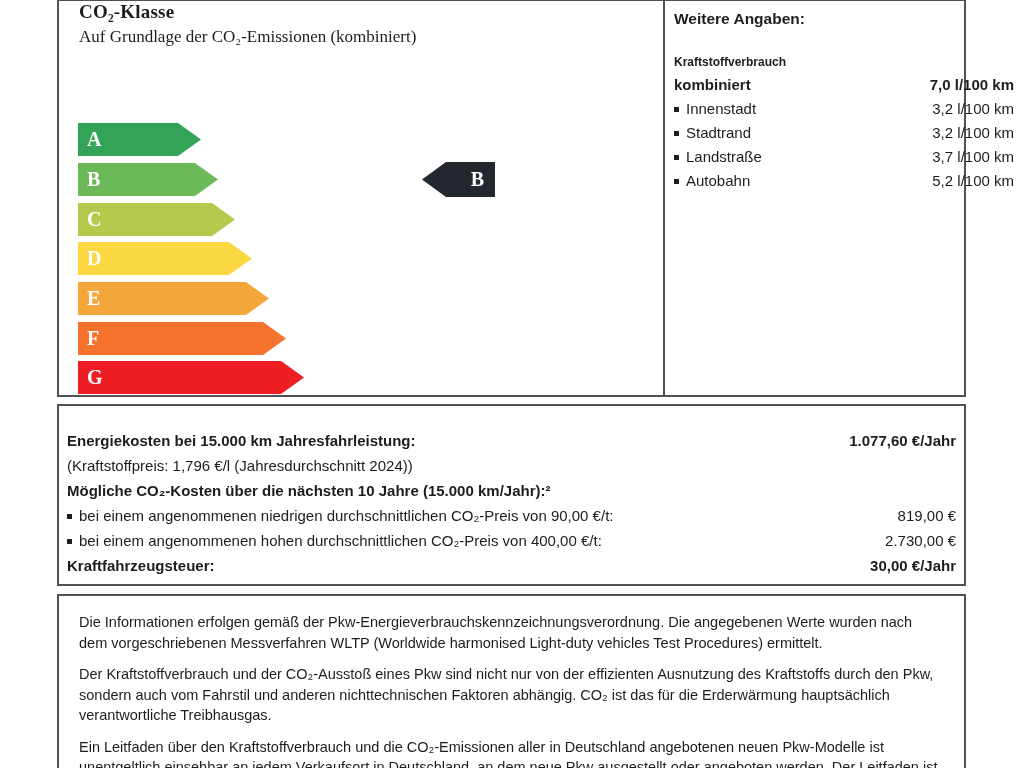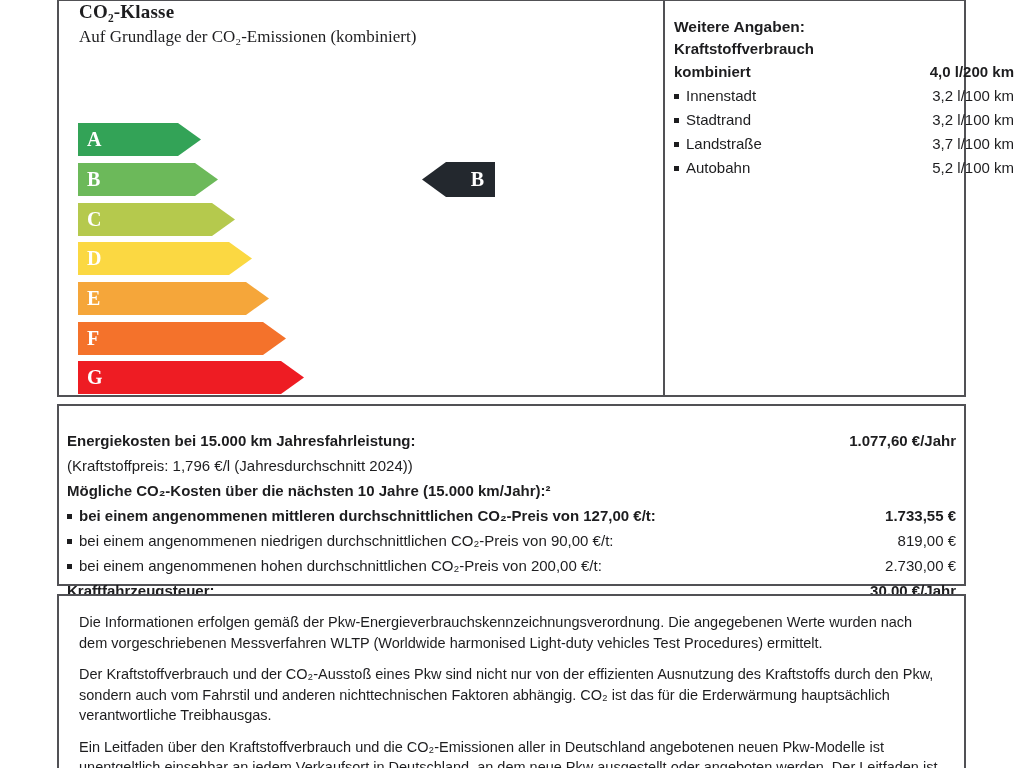--- a/index.html
+++ b/index.html
@@ -25,24 +25,24 @@
   }
   .marker{
     position:absolute;left:351px;top:161px;width:73px;height:35px;line-height:35px;
     color:#fff;font-weight:bold;font-size:20px;text-align:right;padding-right:11px;box-sizing:border-box;
     clip-path:polygon(0 50%, 24px 0, 100% 0, 100% 100%, 24px 100%);
   }
 
   
   .pane-right{
     position:absolute;left:604px;top:0;height:100%;width:360px;box-sizing:border-box;
-    border-left:2px solid #515155;padding:16px 9px;
+    border-left:2px solid #515155;padding:8px 9px;
   }
   .wa-title{font-size:15.5px;font-weight:bold;margin-top:-1px;line-height:22px;}
-  .fuel-title{font-size:15px;font-weight:bold;line-height:22px;}
+  .fuel-title{font-size:12px;font-weight:bold;margin-top:21px;line-height:22px;}
   .fuel-row{display:flex;align-items:baseline;font-size:15px;line-height:24px;}
   .fuel-row .lbl{white-space:nowrap;text-align:center;}
   .fuel-row .sp{flex:1;}
   .fuel-row .val{white-space:nowrap;}
   .b{font-weight:bold;}
   .sq{display:inline-block;width:5px;height:5px;background:#1d1d1f;margin:0 7px 2px 0;vertical-align:middle;}
 
   
   .cost-rows{padding:22px 8px 0 8px;}
   .cost-row{display:flex;align-items:baseline;font-size:15px;line-height:25px;}
@@ -78,21 +78,21 @@
     </div>
   </div>
 
   <div class="pane-right">
     <div class="wa-title">Weitere Angaben:</div>
     <div class="fuel-title">Kraftstoffverbrauch</div>
 
     <div class="fuel-row b">
       <span class="lbl">kombiniert</span>
       <span class="sp"></span>
-      <span class="val">4,0 l/200 km</span>
+      <span class="val">7,0 l/100 km</span>
     </div>
     <div class="fuel-row">
       <span class="lbl"><span class="sq"></span><span>Innenstadt</span></span>
       <span class="sp"></span>
       <span class="val">3,2 l/100 km</span>
     </div>
     <div class="fuel-row">
       <span class="lbl"><span class="sq"></span><span>Stadtrand</span></span>
       <span class="sp"></span>
       <span class="val">3,2 l/100 km</span>
@@ -120,34 +120,29 @@
     </div>
 
     <div class="cost-row">
       <span class="lbl">(Kraftstoffpreis: 1,796 €/l (Jahresdurchschnitt 2024))</span>
     </div>
 
     <div class="cost-row b">
       <span class="lbl">Mögliche CO₂-Kosten über die nächsten 10 Jahre (15.000 km/Jahr):²</span>
     </div>
 
-    <div class="cost-row b">
-      <span class="lbl"><span class="sq"></span><span>bei einem angenommenen mittleren durchschnittlichen CO₂-Preis von 127,00 €/t:</span></span>
-      <span class="sp"></span>
-      <span class="val">1.733,55 €</span>
-    </div>
 
     <div class="cost-row">
       <span class="lbl"><span class="sq"></span><span>bei einem angenommenen niedrigen durchschnittlichen CO₂-Preis von 90,00 €/t:</span></span>
       <span class="sp"></span>
       <span class="val">819,00 €</span>
     </div>
 
     <div class="cost-row">
-      <span class="lbl"><span class="sq"></span><span>bei einem angenommenen hohen durchschnittlichen CO₂-Preis von 200,00 €/t:</span></span>
+      <span class="lbl"><span class="sq"></span><span>bei einem angenommenen hohen durchschnittlichen CO₂-Preis von 400,00 €/t:</span></span>
       <span class="sp"></span>
       <span class="val">2.730,00 €</span>
     </div>
 
     <div class="cost-row b">
       <span class="lbl">Kraftfahrzeugsteuer:</span>
       <span class="sp"></span>
       <span class="val">30,00 €/Jahr</span>
     </div>
 

